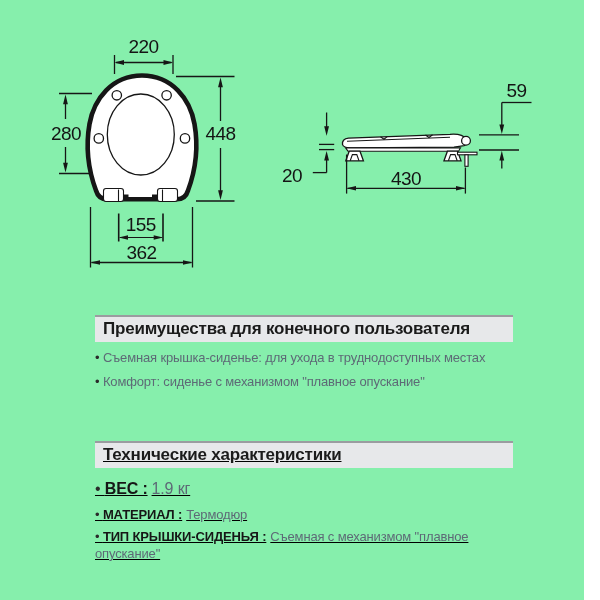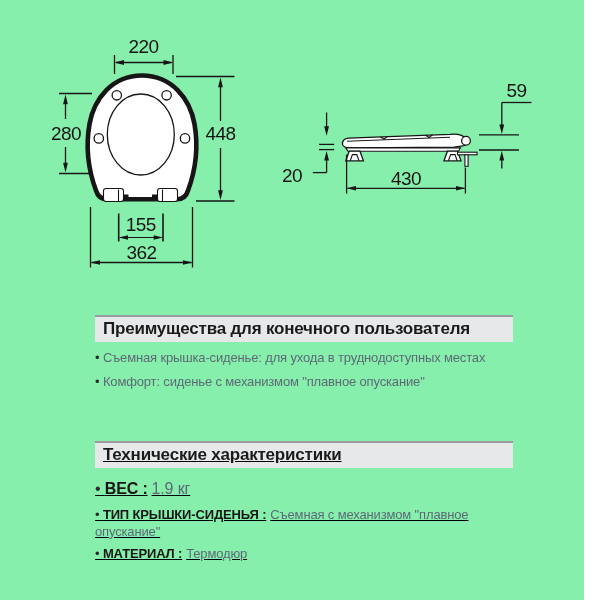--- a/index.html
+++ b/index.html
@@ -177,19 +177,19 @@
       <ul class="blist adv">
         <li><span class="adv-text">Съемная крышка-сиденье: для ухода в труднодоступных местах</span></li>
         <li><span class="adv-text">Комфорт: сиденье с механизмом "плавное опускание"</span></li>
       </ul>
     </section>
 
     <section class="sec second">
       <h2 class="sec-h">Технические характеристики</h2>
       <ul class="blist specs">
         <li class="small"><span class="spec-label">ВЕС :</span><span class="spec-value">1.9 кг</span></li>
+        <li><span class="spec-label">МАТЕРИАЛ :</span><span class="spec-value">Термодюр</span></li>
         <li><span class="spec-label">ТИП КРЫШКИ-СИДЕНЬЯ :</span><span class="spec-value">Съемная с механизмом "плавное опускание"</span></li>
-        <li><span class="spec-label">МАТЕРИАЛ :</span><span class="spec-value">Термодюр</span></li>
       </ul>
     </section>
 
   </div>
 </div>
 
 </body></html>

